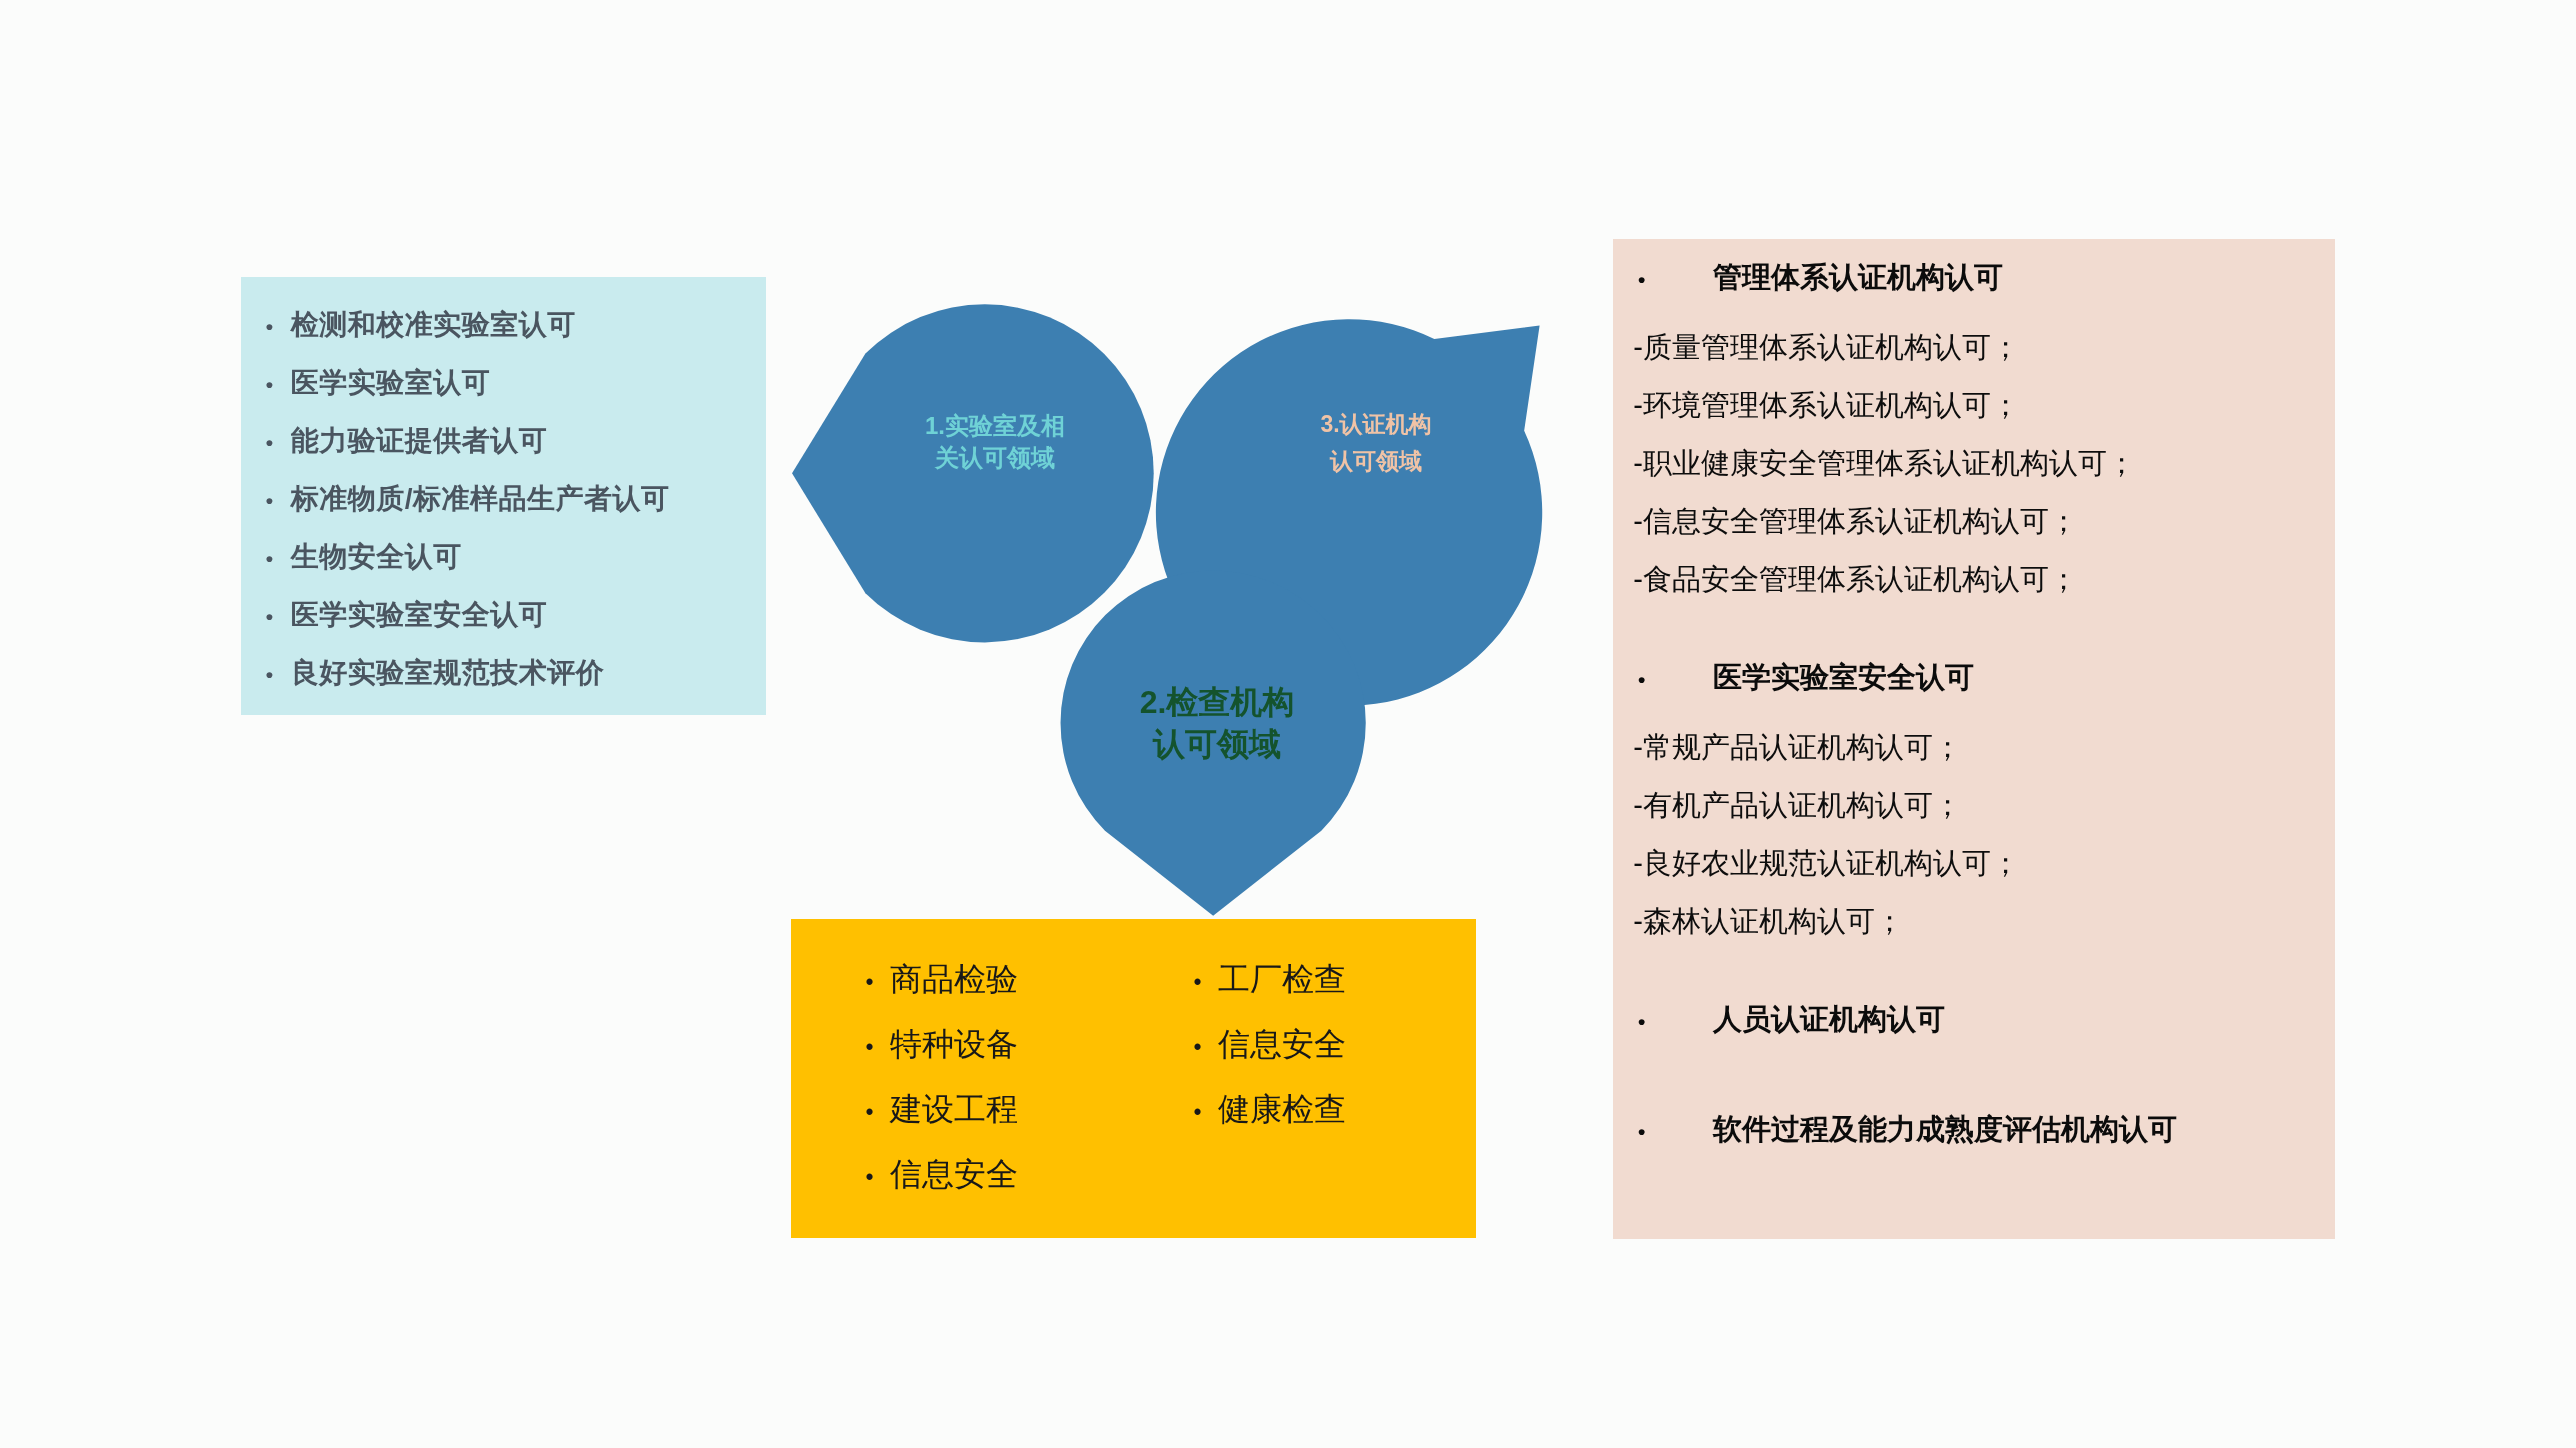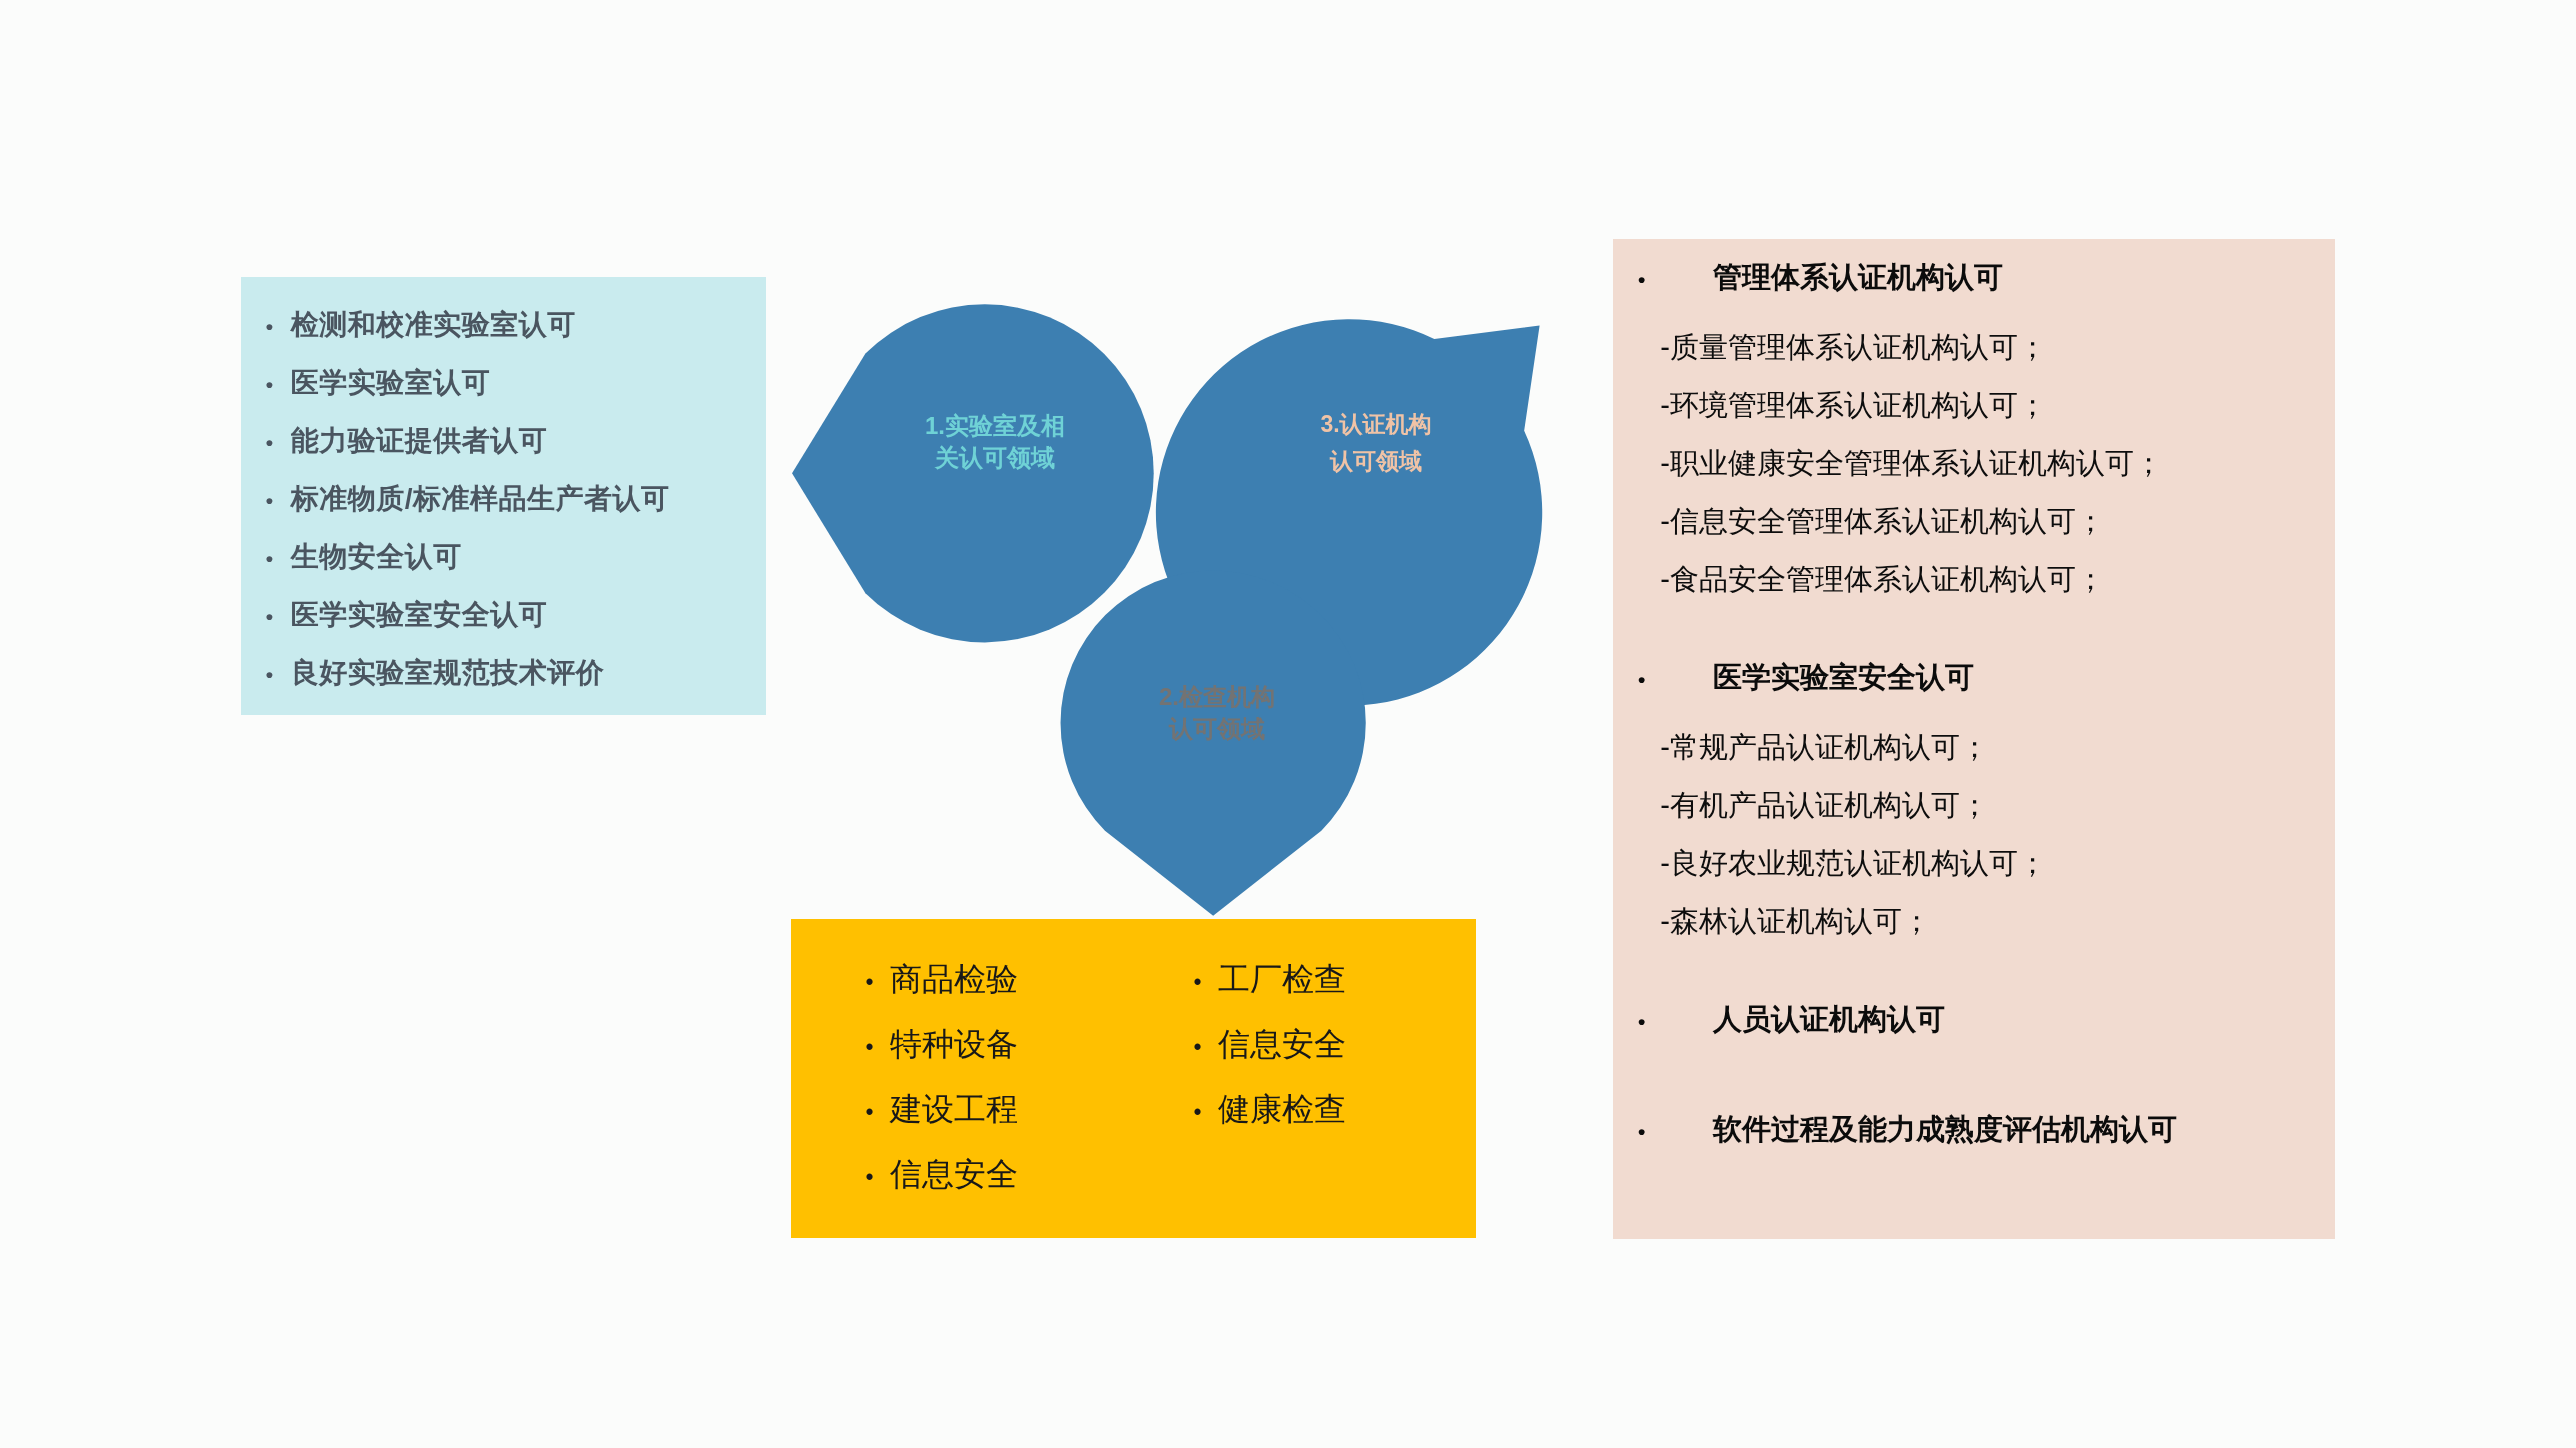--- a/index.html
+++ b/index.html
@@ -81,22 +81,22 @@
     top: 406px;
     width: 280px;
     font-size: 23px;
     color: #f0c3a6;
     line-height: 1.6;
   }
   #petal2-label {
     left: 1072px;
     top: 681px;
     width: 290px;
-    font-size: 24px;
-    color: #737373;
+    font-size: 32px;
+    color: #14532d;
   }
 
   
   #yellow-box {
     position: absolute;
     left: 791px;
     top: 919px;
     width: 685px;
     height: 319px;
     background: #ffc000;
@@ -154,21 +154,20 @@
     font-size: 21px;
     line-height: 1;
     flex: 0 0 75px;
   }
   .rp-sub {
     font-size: 29px;
     color: #0d0d0d;
     height: 58px;
     line-height: 58px;
     padding-left: 6.8px;
-    margin-left: 27px;
   }
   .rp-gap { height: 50px; }
 </style>
 </head>
 <body>
 
 <div id="canvas">
 
   <div id="left-box">
     <div class="list">

